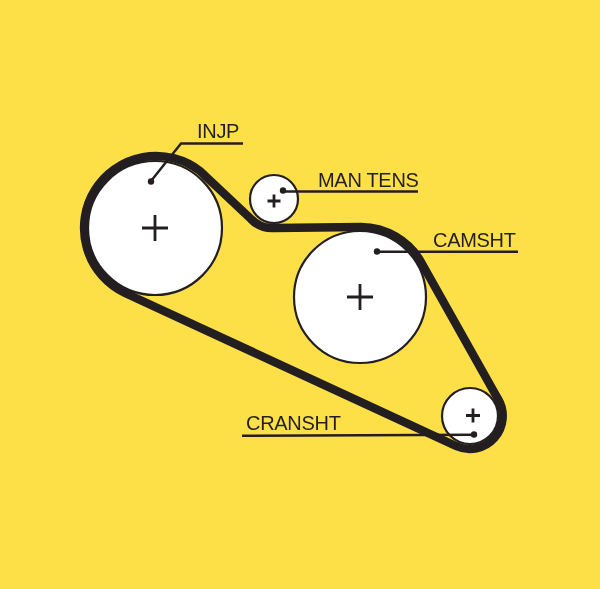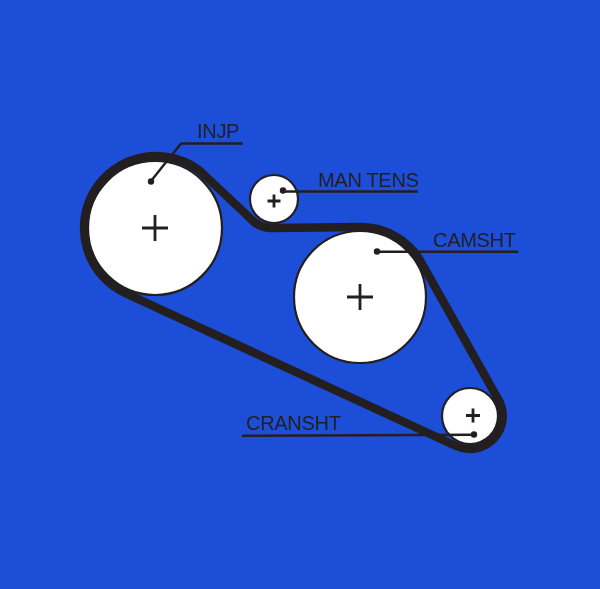--- a/index.html
+++ b/index.html
@@ -4,21 +4,21 @@
 <style>
   html, body {
     margin: 0;
     padding: 0;
     background: #ffffff;
   }
   .canvas {
     position: relative;
     width: 600px;
     height: 589px;
-    background: #1d4ed8;
+    background: #fde047;
     overflow: hidden;
     font-family: "Liberation Sans", sans-serif;
   }
   svg { display: block; }
   .diagram-label {
     font-family: "Liberation Sans", sans-serif;
     font-size: 20px;
     letter-spacing: -0.3px;
     fill: #231f20;
   }

